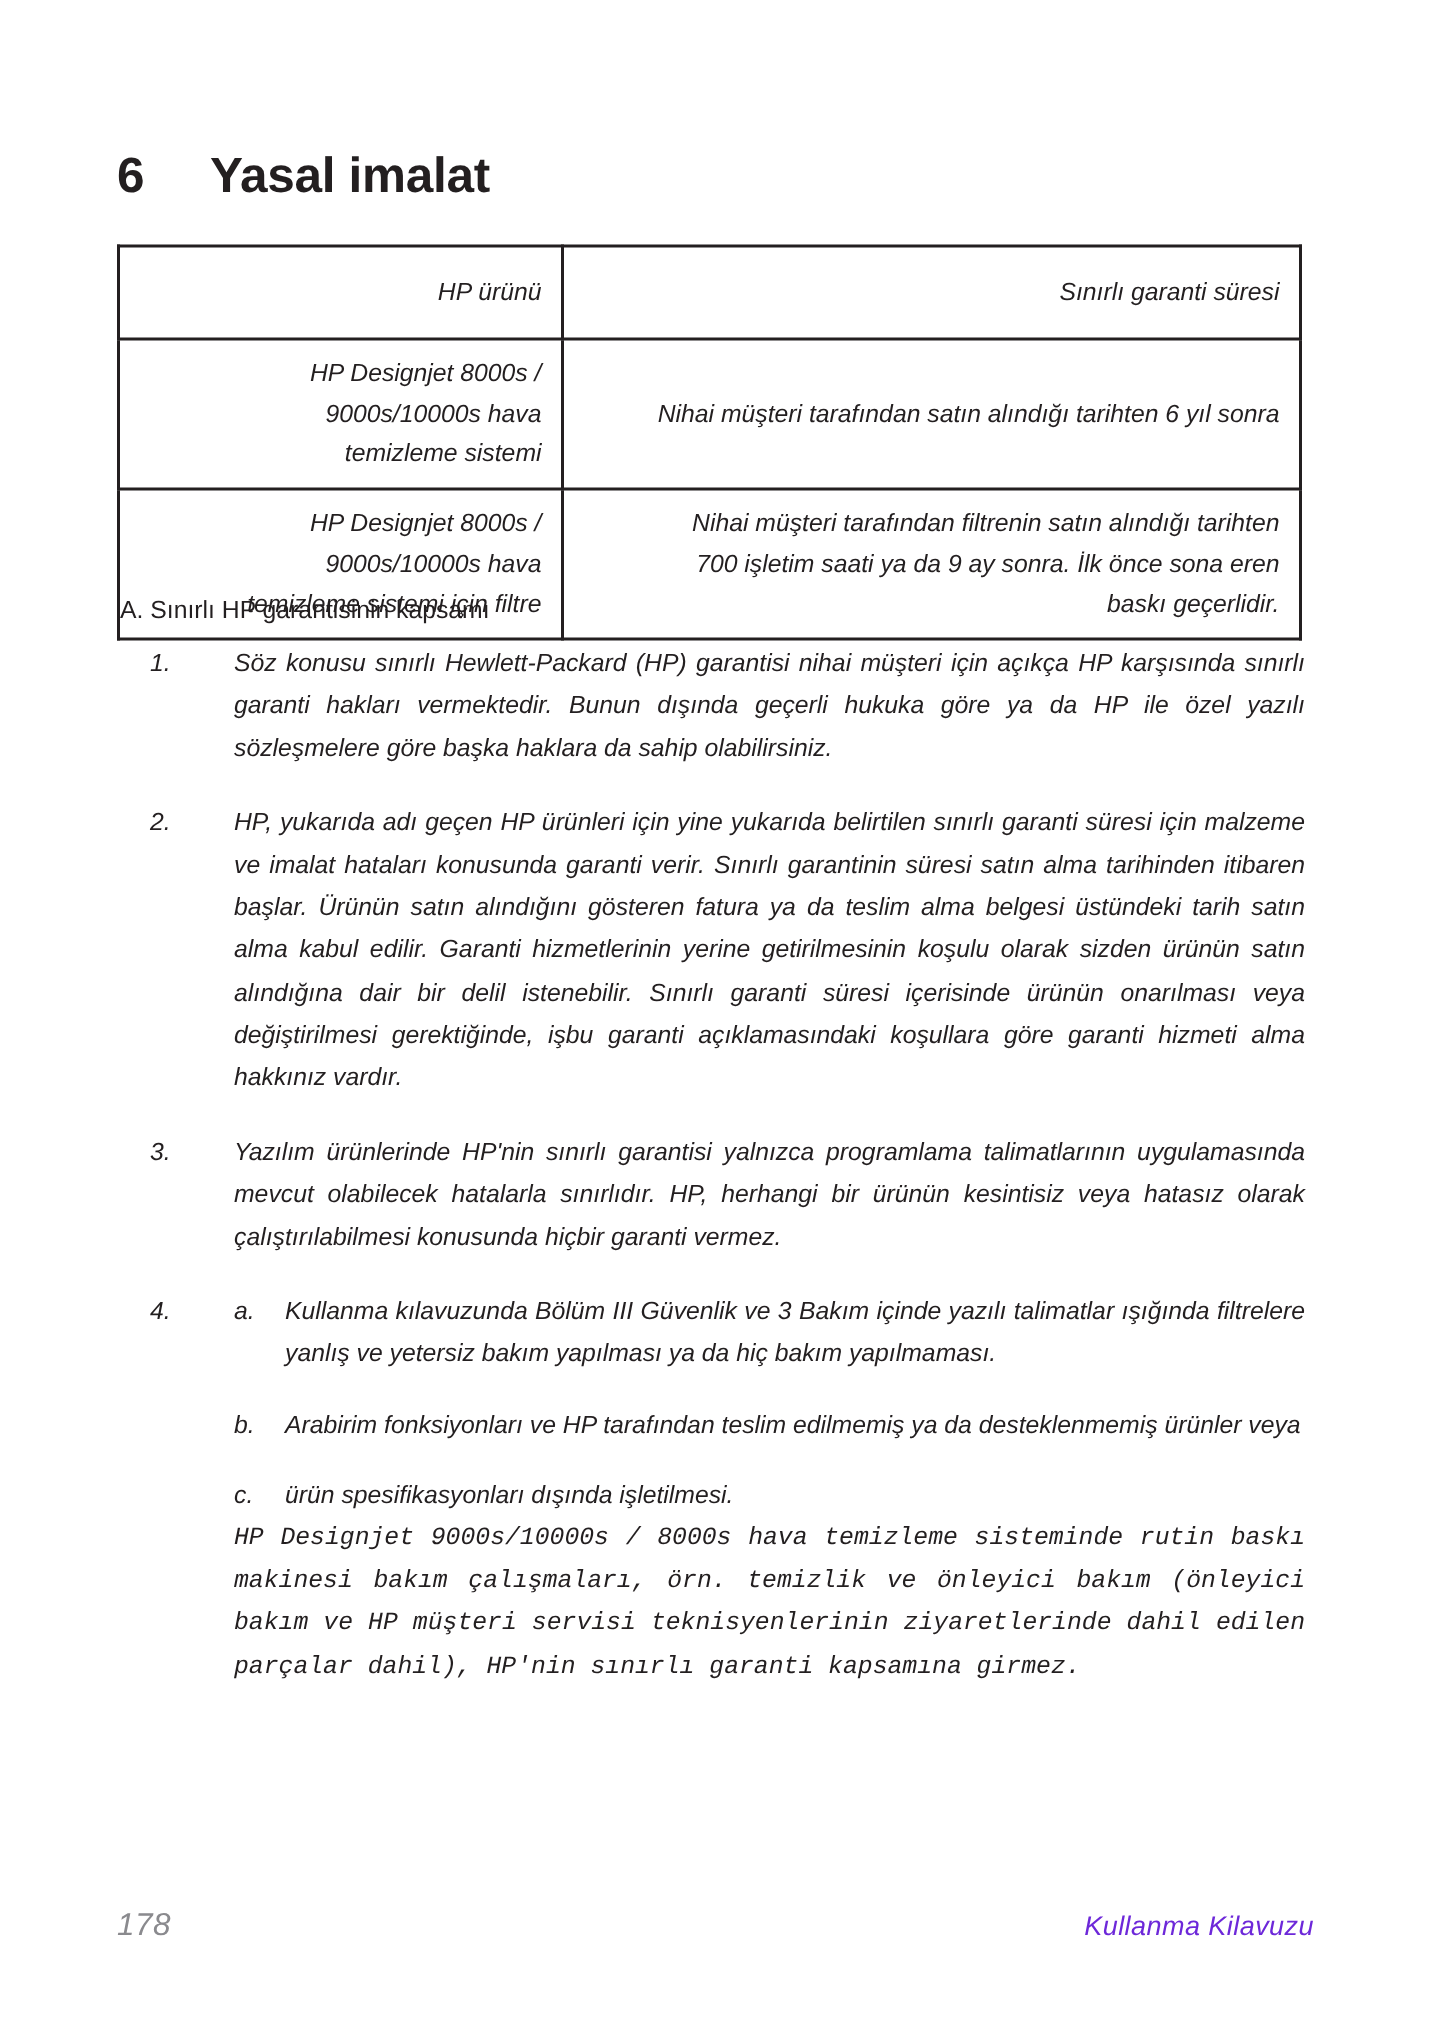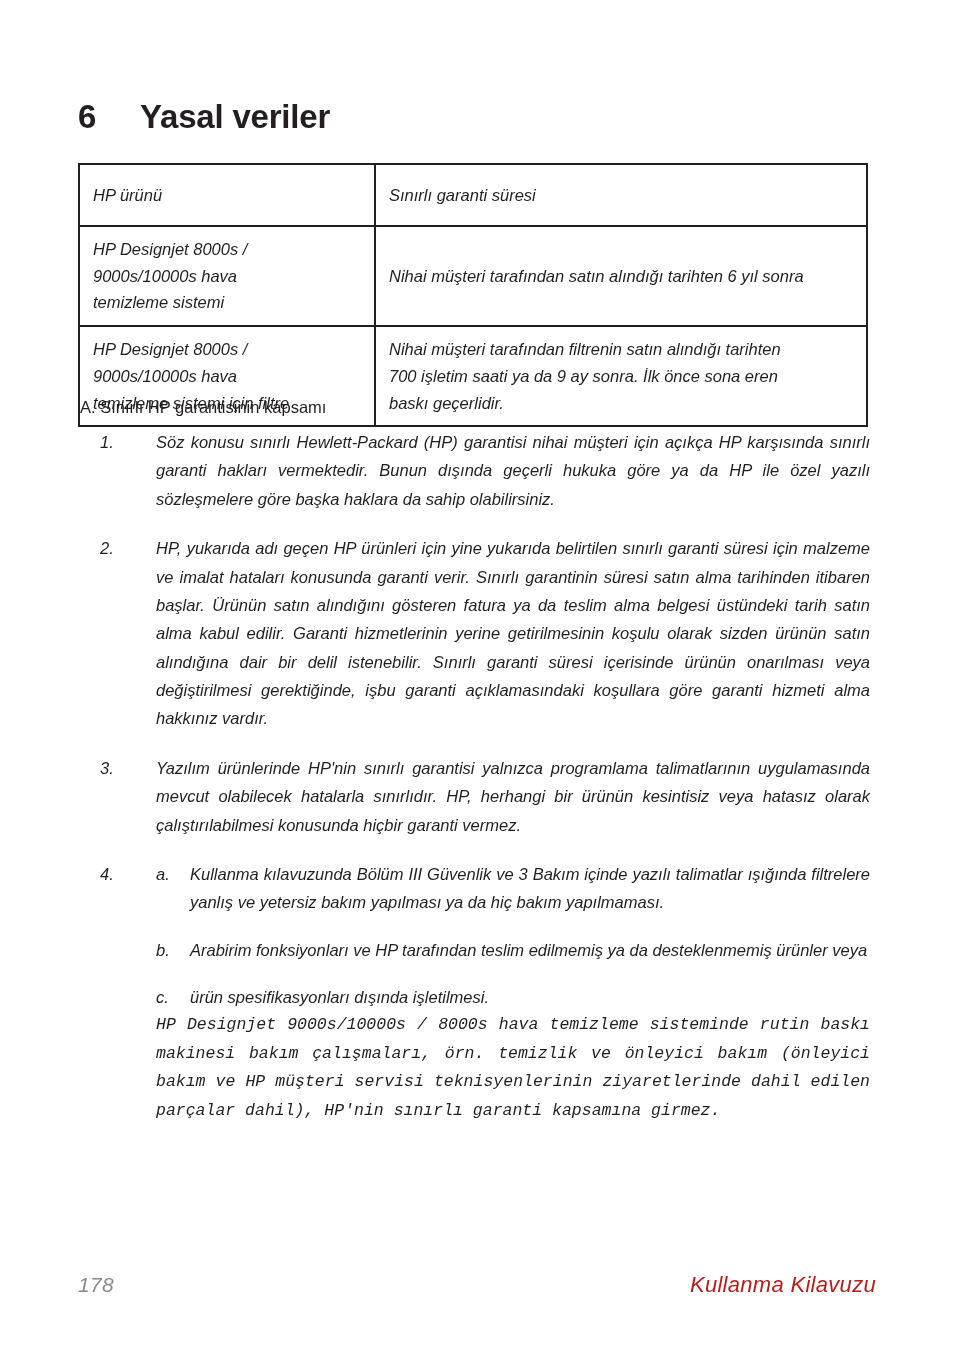--- a/index.html
+++ b/index.html
@@ -49,20 +49,21 @@
     table-layout: fixed;
   }
   .warranty-table td {
     border: 2px solid #231f20;
     font-style: italic;
     font-size: 16.5px;
     line-height: 1.62;
     color: #231f20;
     vertical-align: middle;
     padding: 9px 13px;
+    text-align: right;
   }
   .warranty-table .col-product {
     width: 268px;
   }
   .warranty-table tr.head-row td {
     height: 42px;
   }
   .warranty-table tr.row-1 td.cell-product {
     height: 74px;
     vertical-align: middle;
@@ -155,32 +156,32 @@
     font-size: 19px;
     color: #8a8a8e;
     letter-spacing: 0.3px;
     font-style: italic;
   }
   .footer .page-num {
     font-size: 21px;
     color: #8a8a8e;
   }
   .footer .guide-name {
-    font-size: 22px;
-    color: #b91c1c;
+    font-size: 18px;
+    color: #6d28d9;
     text-align: right;
   }
 </style>
 </head>
 <body>
 
 <div class="page">
 
   <div class="chapter-heading">
-    <span class="num">6</span><span>Yasal veriler</span>
+    <span class="num">6</span><span>Yasal imalat</span>
   </div>
 
   <table class="warranty-table">
     <tbody>
       <tr class="head-row">
         <td class="col-product">HP ürünü</td>
         <td>Sınırlı garanti süresi</td>
       </tr>
       <tr class="row-1">
         <td class="col-product cell-product">

